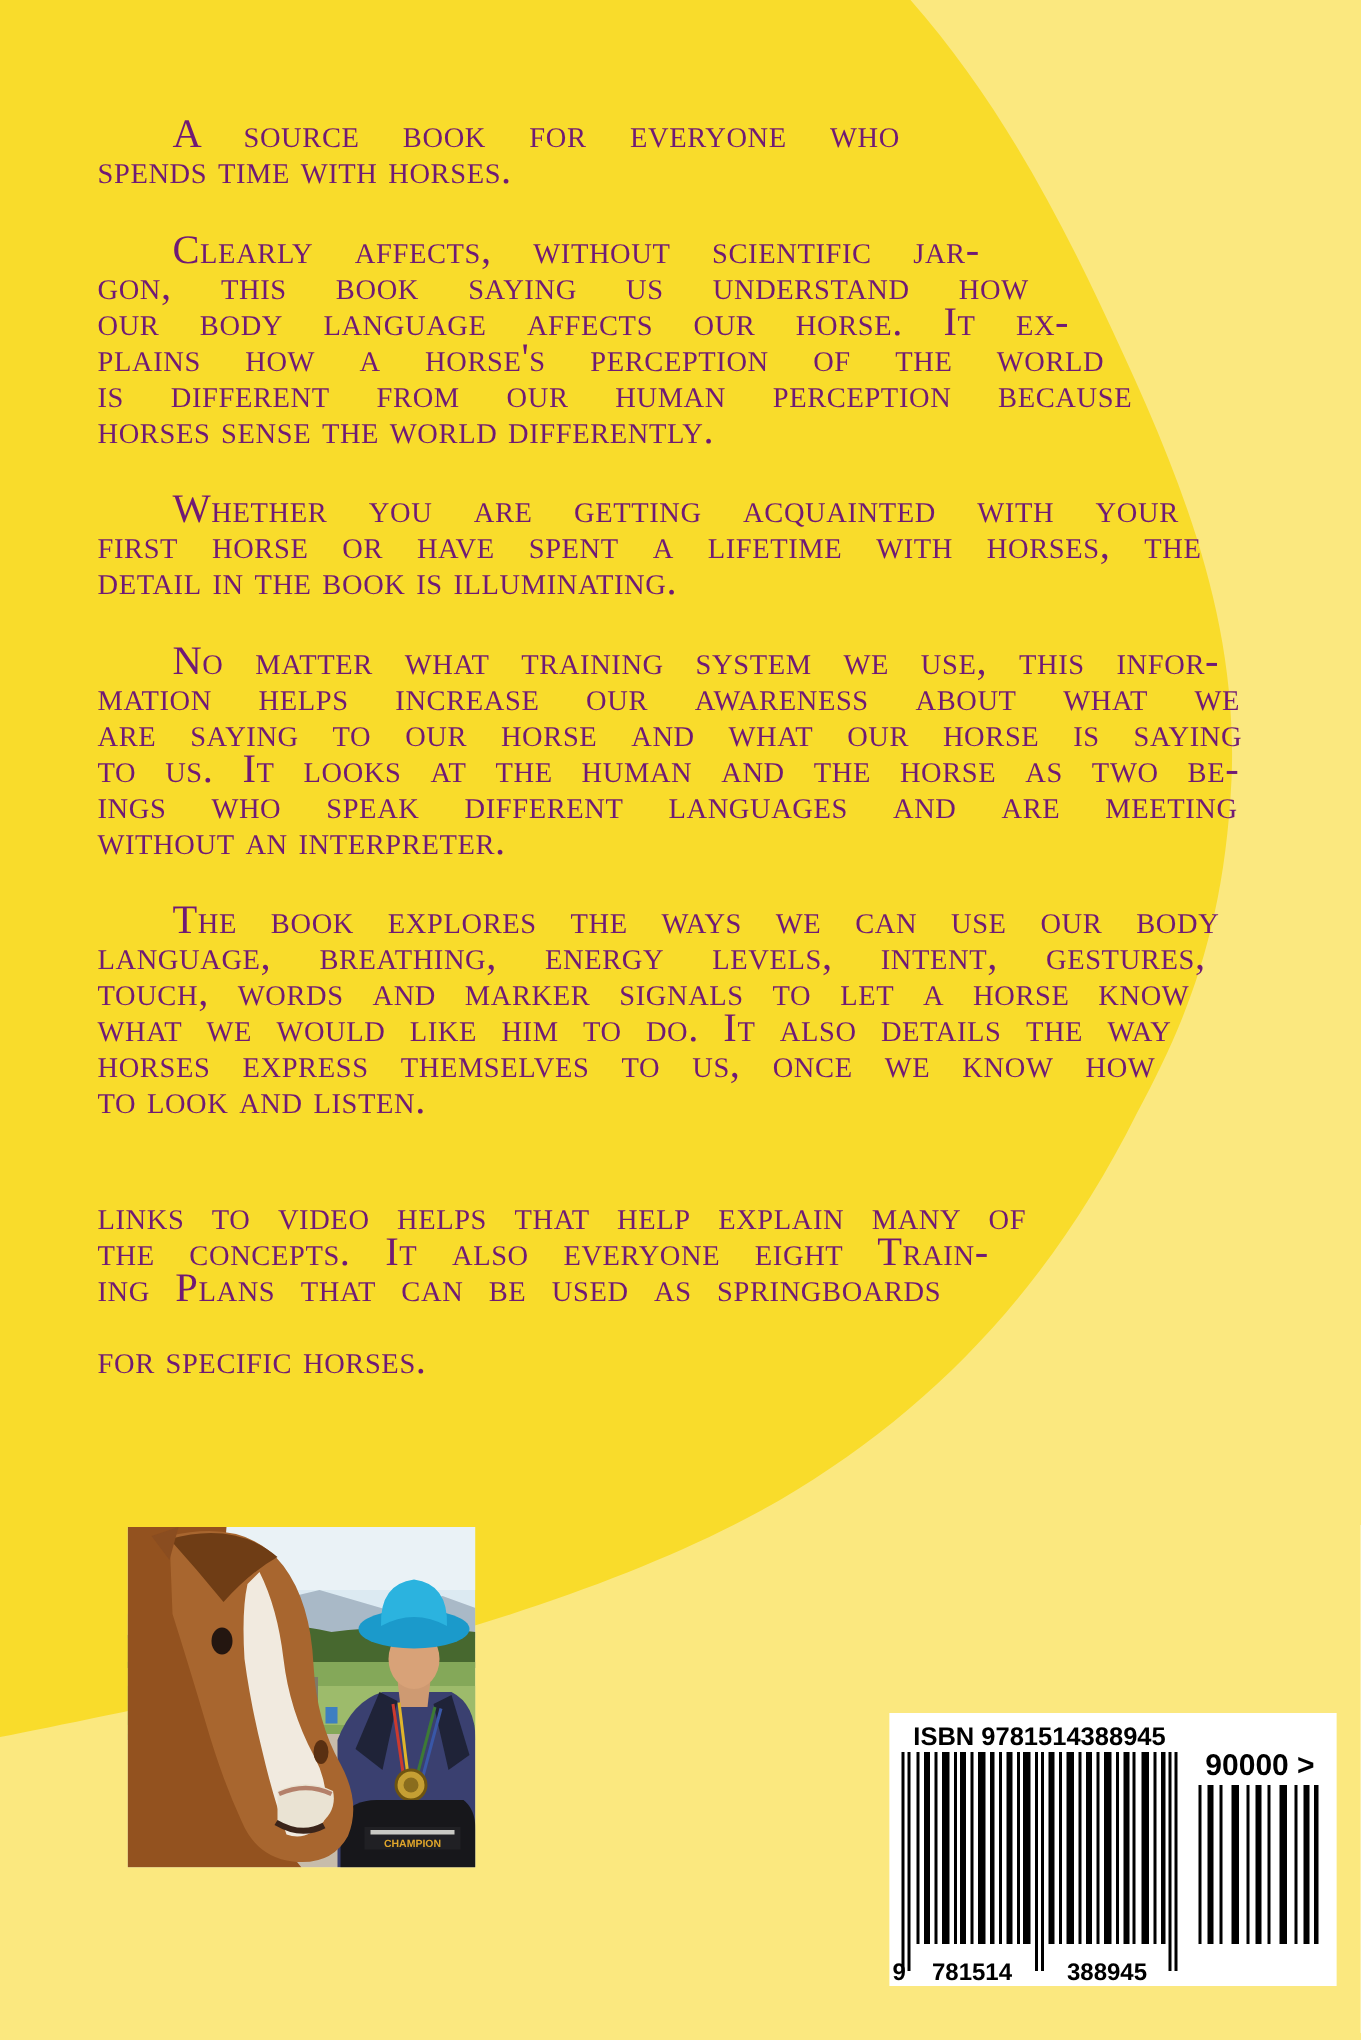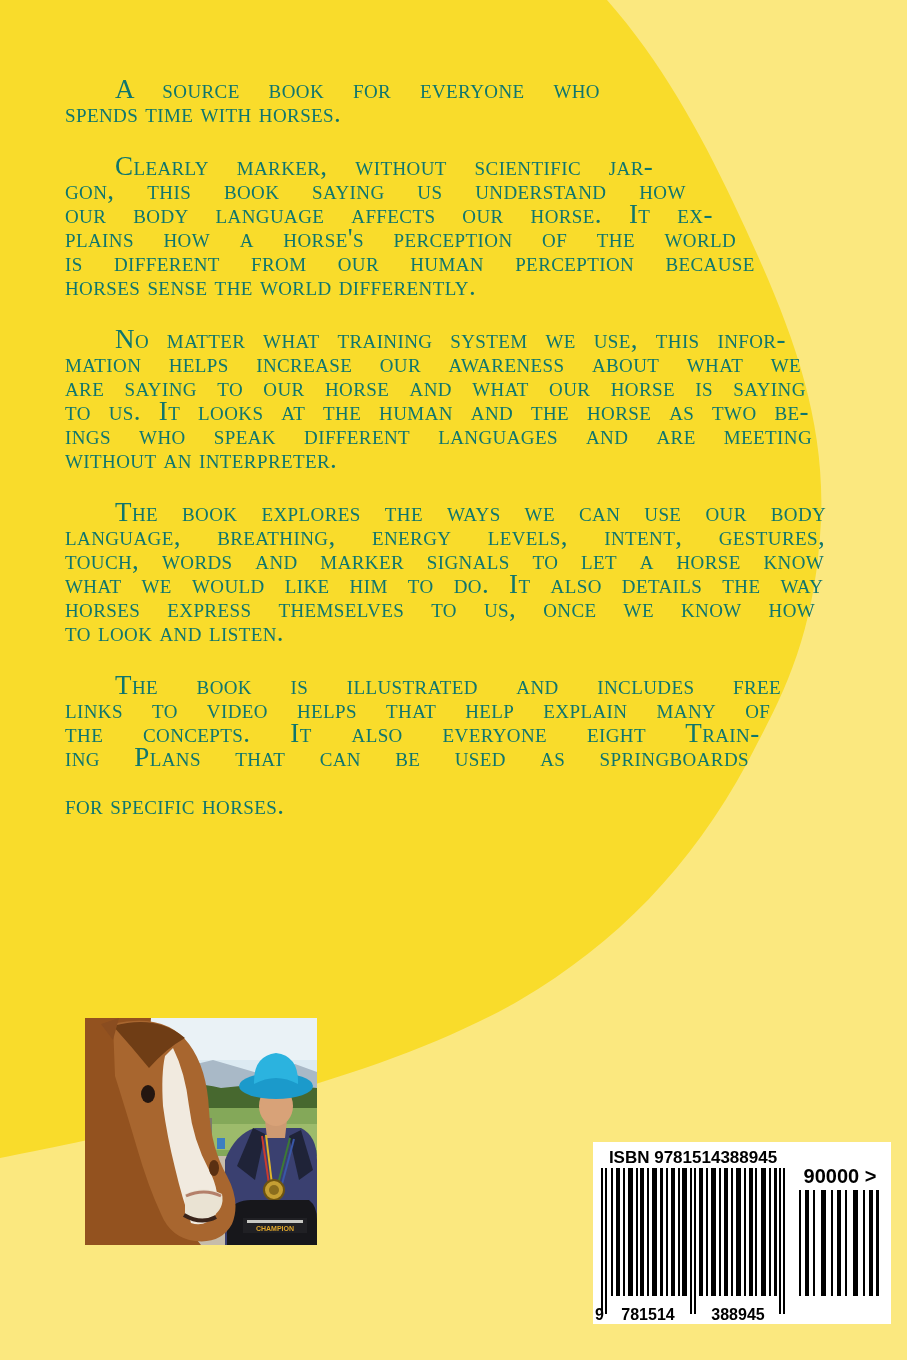--- a/index.html
+++ b/index.html
@@ -5,21 +5,21 @@
   html,body{margin:0;padding:0;}
   .page{
     position:relative;width:907px;height:1360px;overflow:hidden;
     background:#FBE87F;
     font-family:"Liberation Serif", serif;
   }
   .blob-svg{position:absolute;left:0;top:0;width:907px;height:1360px;display:block;}
   .blurb{
     position:absolute;left:65px;top:77px;width:777px;height:880px;
     font-size:27px;line-height:24px;letter-spacing:.4px;
-    font-variant:small-caps;color:#0f766e;
+    font-variant:small-caps;color:#701a75;
   }
   .curve-float{
     float:right;width:777px;height:870px;
     shape-outside:polygon(535px 0px,535px 30px,595px 83px,628px 106px,653px 130px,675px 153px,692px 176px,722px 253px,738px 277px,748px 353px,763px 377px,765px 401px,763px 425px,761px 449px,758px 526px,747px 550px,738px 574px,727px 598px,715px 622px,680px 701px,640px 725px,615px 749px,590px 773px,557px 797px,535px 821px,535px 870px,777px 870px,777px 0px);
   }
   .para{
     margin:0 0 29px 0;text-indent:50px;
     text-align:justify;text-align-last:justify;
   }
   .para .lastline{display:inline-block;text-indent:0;}
@@ -45,24 +45,25 @@
          C816,622 790,682 758,742
          C700,858 622,940 520,1000
          C430,1052 302,1092 180,1120
          C100,1138 40,1150 0,1158 Z"></path>
   </svg>
 
   <div class="blurb">
     <div class="curve-float"></div>
 
   <p class="para"><span>A source book for everyone who</span><br><span class="lastline">spends time with horses.</span></p>
-      <p class="para"><span>Clearly marker, without scientific jar-</span><br><span>gon, this book saying us understand how</span><br><span>our body language affects our horse. It ex-</span><br><span>plains how a horse's perception of the world</span><br><span>is different from our human perception because</span><br><span class="lastline">horses sense the world differently.</span></p>
+      <p class="para"><span>Clearly affects, without scientific jar-</span><br><span>gon, this book saying us understand how</span><br><span>our body language affects our horse. It ex-</span><br><span>plains how a horse's perception of the world</span><br><span>is different from our human perception because</span><br><span class="lastline">horses sense the world differently.</span></p>
+      <p class="para"><span>Whether you are getting acquainted with your</span><br><span>first horse or have spent a lifetime with horses, the</span><br><span class="lastline">detail in the book is illuminating.</span></p>
       <p class="para"><span>No matter what training system we use, this infor-</span><br><span>mation helps increase our awareness about what we</span><br><span>are saying to our horse and what our horse is saying</span><br><span>to us. It looks at the human and the horse as two be-</span><br><span>ings who speak different languages and are meeting</span><br><span class="lastline">without an interpreter.</span></p>
       <p class="para"><span>The book explores the ways we can use our body</span><br><span>language, breathing, energy levels, intent, gestures,</span><br><span>touch, words and marker signals to let a horse know</span><br><span>what we would like him to do. It also details the way</span><br><span>horses express themselves to us, once we know how</span><br><span class="lastline">to look and listen.</span></p>
-      <p class="para"><span>The book is illustrated and includes free</span><br><span>links to video helps that help explain many of</span><br><span>the concepts. It also everyone eight Train-</span><br><span>ing Plans that can be used as springboards</span><br><br><span class="lastline">for specific horses.</span></p>
+      <p class="para"><br><span>links to video helps that help explain many of</span><br><span>the concepts. It also everyone eight Train-</span><br><span>ing Plans that can be used as springboards</span><br><br><span class="lastline">for specific horses.</span></p>
     </div>
 
   <div class="photo">
     <svg viewBox="0 0 232 227" width="232" height="227">
       <rect width="232" height="227" fill="#DCEAF2"></rect>
       <rect width="232" height="42" fill="#EAF2F6"></rect>
       <path fill="#A9B9C7" d="M0,58 L36,40 L78,54 L128,42 L176,56 L210,46 L232,54 L232,74 L0,74 Z"></path>
       <path fill="#47682F" d="M0,72 Q36,60 72,70 Q104,62 136,70 Q180,64 232,70 L232,94 L0,94 Z"></path>
       <rect y="90" width="232" height="52" fill="#84A859"></rect>
       <rect y="106" width="232" height="26" fill="#9DBB6B"></rect>

